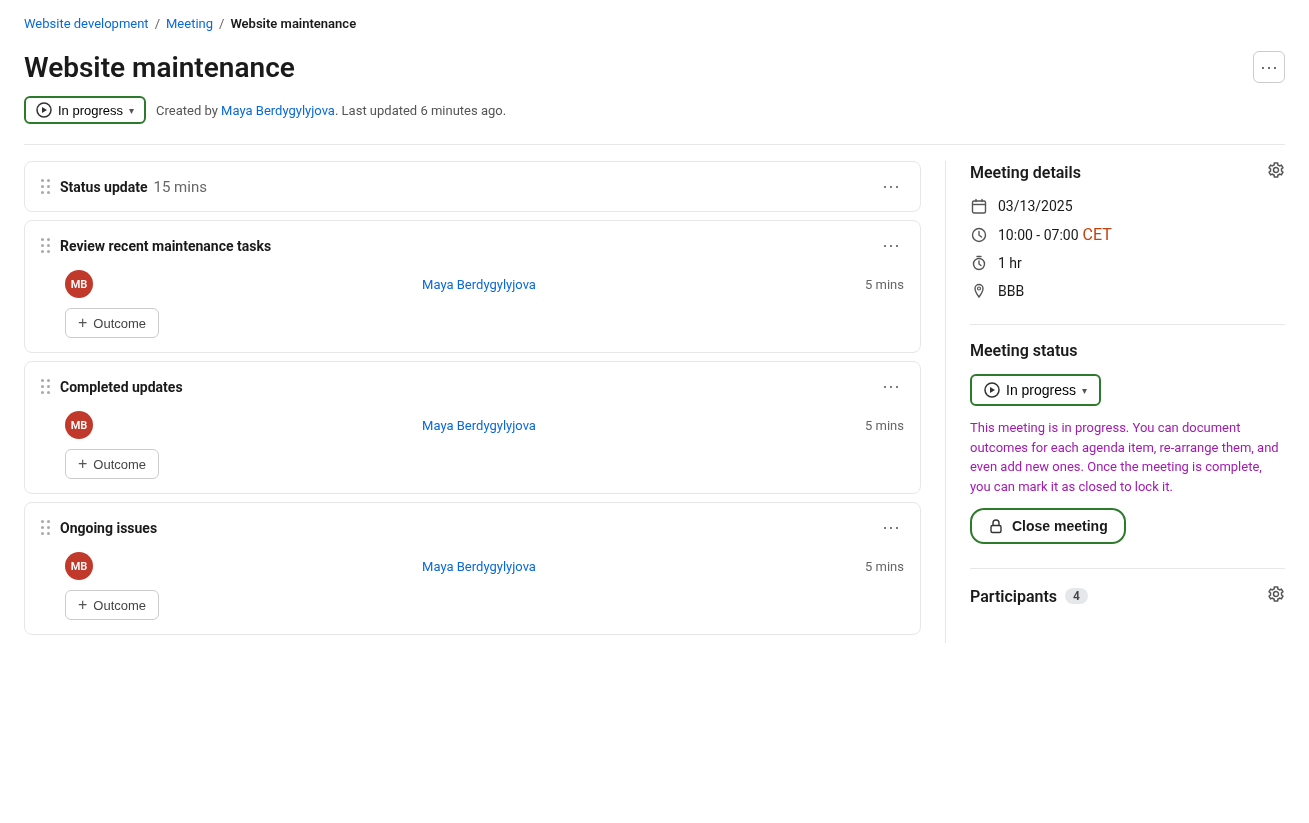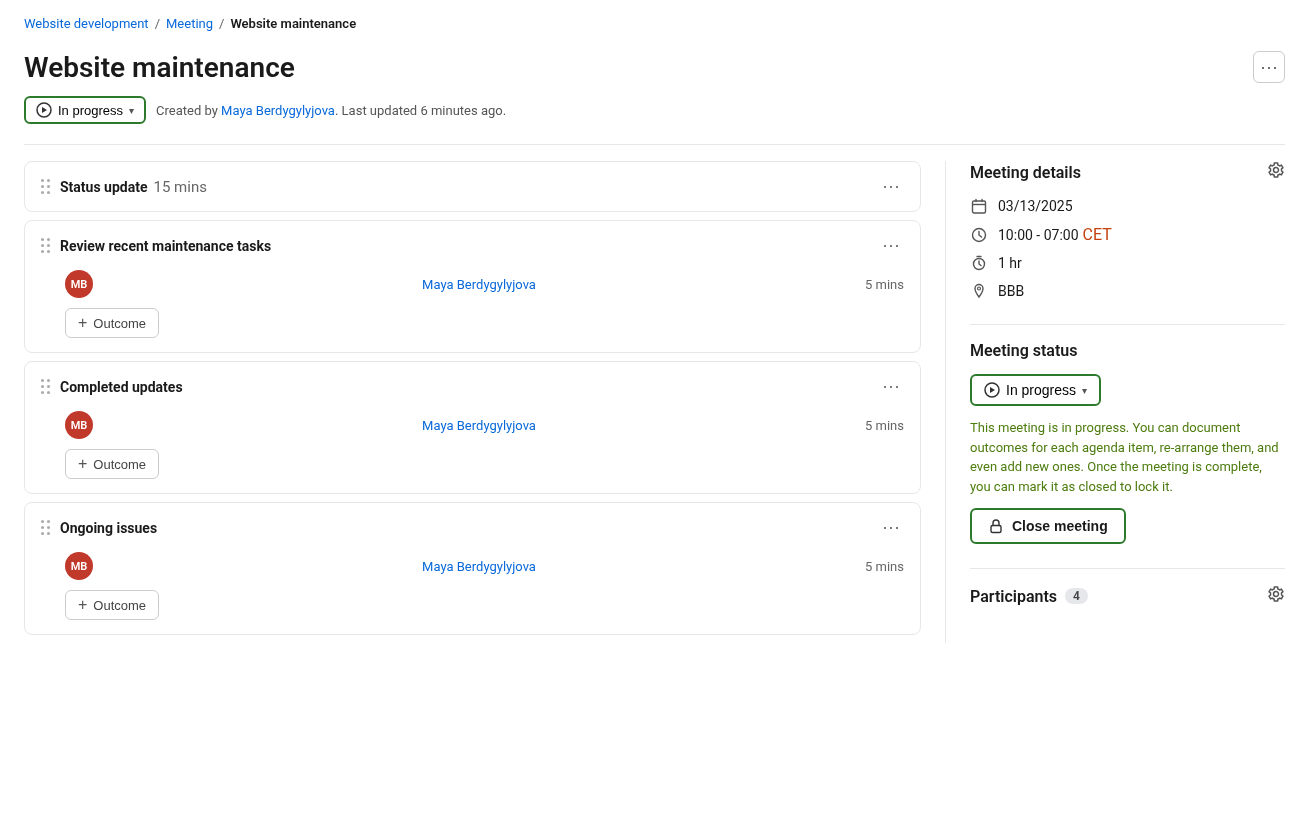--- a/index.html
+++ b/index.html
@@ -294,30 +294,30 @@
       border-radius: 6px;
       padding: 6px 12px;
       cursor: pointer;
       background: #fff;
       font-size: 14px;
       font-weight: 500;
       margin-bottom: 12px;
     }
     .meeting-status-desc {
       font-size: 13px;
-      color: #4d7c0f;
+      color: #a21caf;
       line-height: 1.5;
       margin-bottom: 12px;
     }
     .close-meeting-btn {
       display: flex;
       align-items: center;
       gap: 8px;
       border: 2px solid #2d7a2d;
-      border-radius: 6px;
+      border-radius: 14px;
       padding: 8px 16px;
       background: #fff;
       cursor: pointer;
       font-size: 14px;
       font-weight: 600;
       color: #1a1a1a;
     }
 
     .participants-section-header {
       display: flex;

